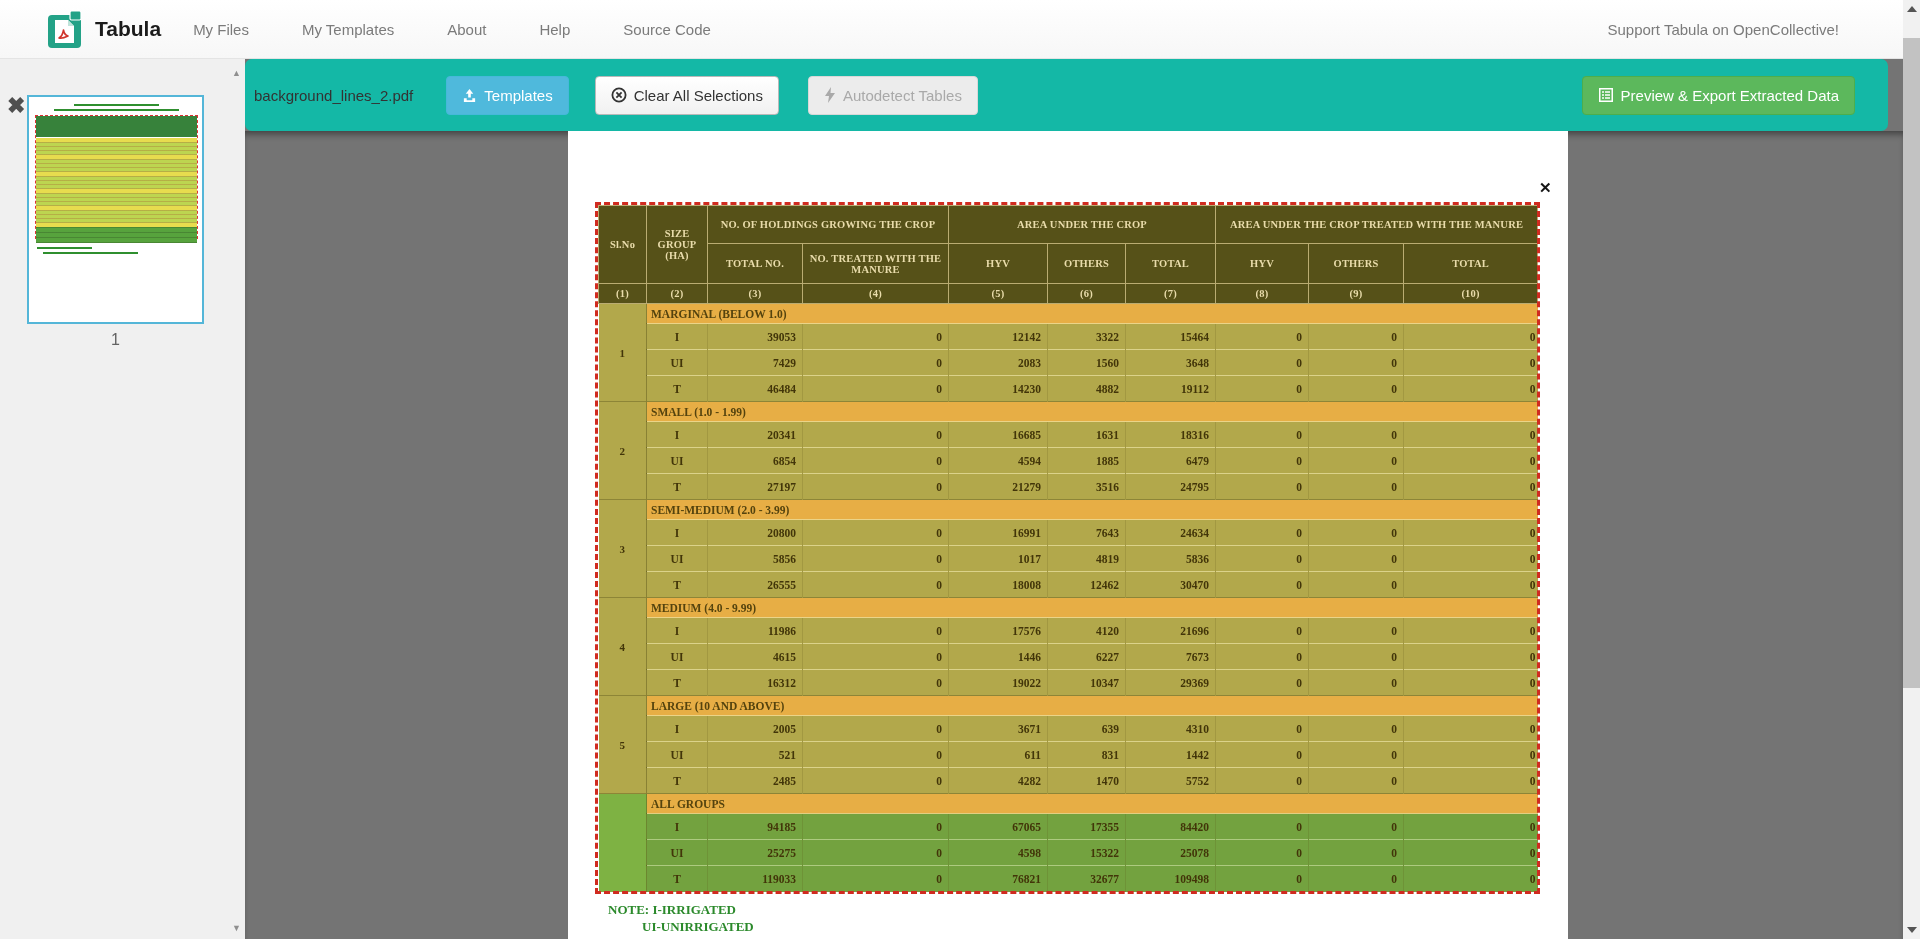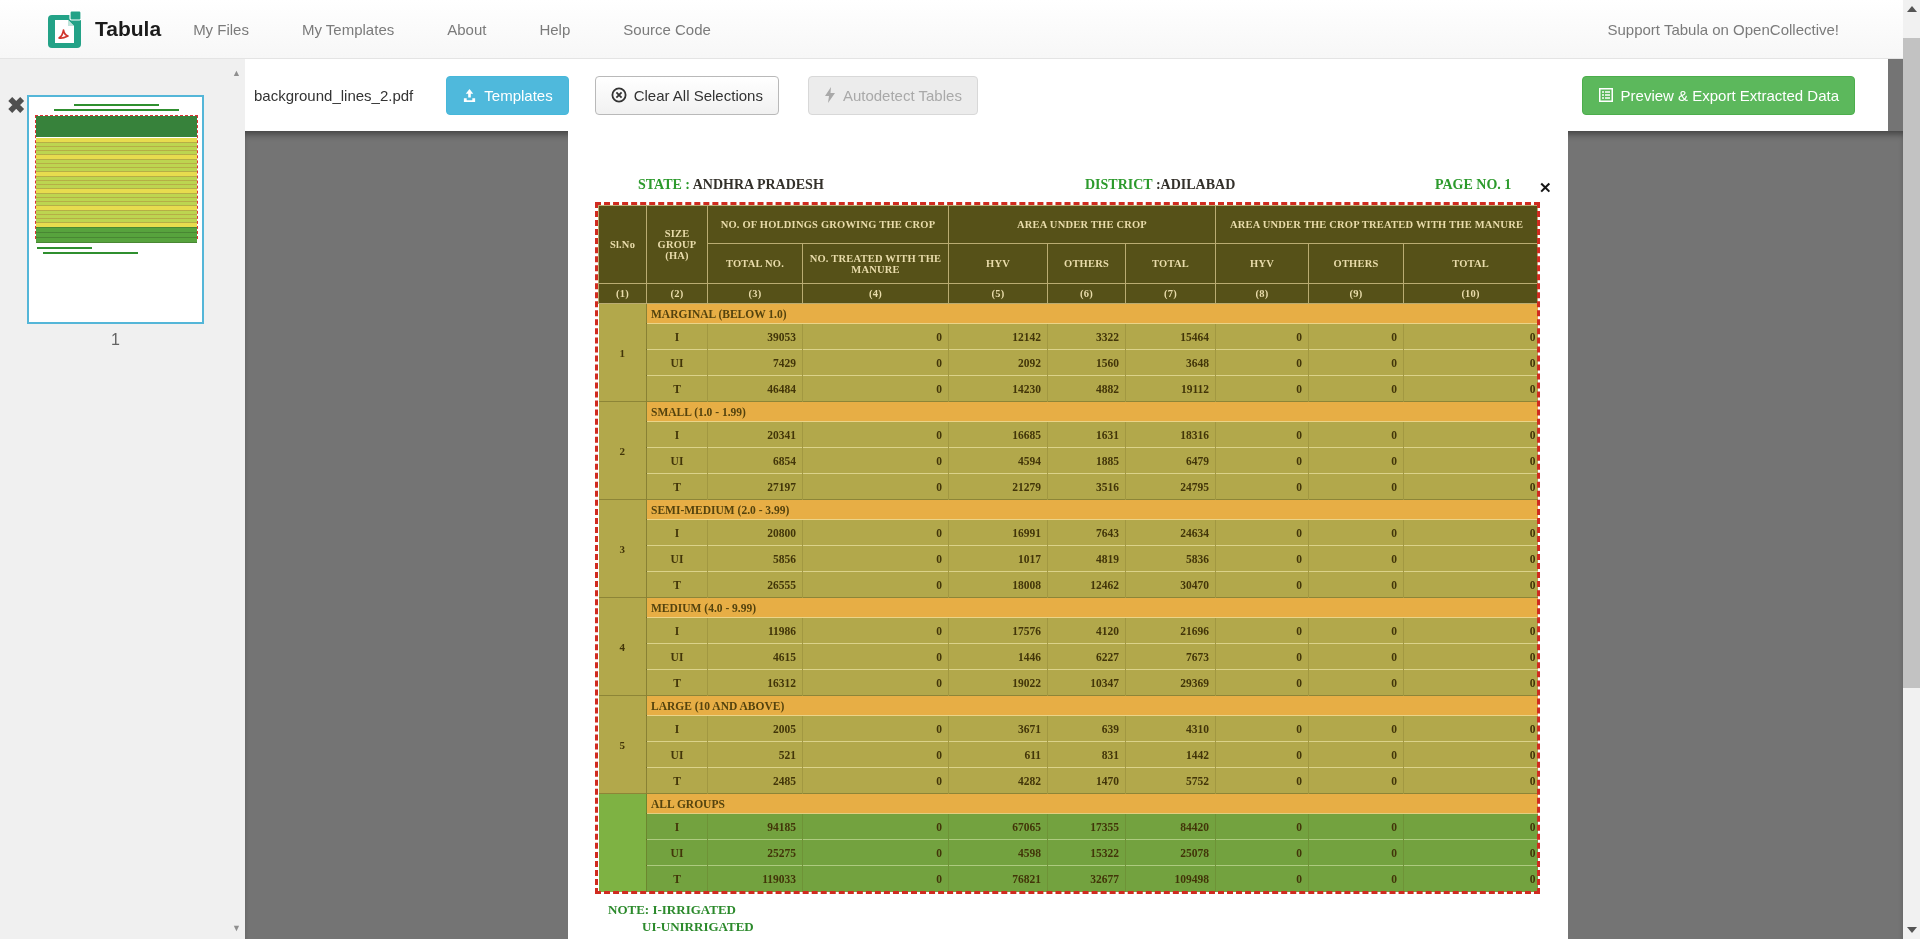--- a/index.html
+++ b/index.html
@@ -27,22 +27,22 @@
   .mini-rows { height:13px; background:#bdd550;
                background-image:repeating-linear-gradient(to bottom, rgba(160,60,40,.25) 0 1px, transparent 1px 4px); }
   .mini-green { height:16px; background:#57a33d;
                background-image:repeating-linear-gradient(to bottom, rgba(40,70,30,.3) 0 1px, transparent 1px 5px); }
   .thumb-label { position:absolute; top:272px; left:27px; width:177px; text-align:center; font-size:16px; color:#636363; }
   .sb-arrow { position:absolute; right:4px; font-size:9px; color:#8f8f8f; }
   .sb-arrow.up { top:9px; } .sb-arrow.down { bottom:6px; }
 
   
   .content { position:absolute; top:59px; left:245px; width:1658px; height:880px; background:#747474; }
-  .toolbar { position:absolute; top:0; left:0; width:1643px; height:72px; background:#ffffff;
-             display:flex; align-items:center; }
+  .toolbar { position:absolute; top:0; left:0; width:1643px; height:72px; background:#14b8a6;
+             display:flex; align-items:center;border-radius:7px; }
   .filename { margin-left:9px; font-size:15px; color:#333; }
   .btn { display:flex; align-items:center; gap:7px; font-size:15px; border-radius:4px;
          padding:10px 15px; cursor:pointer; white-space:nowrap; }
   .btn-templates { margin-left:33px; background:#4fb9dc; border:1px solid #46b8da; color:#fff; }
   .btn-clear { margin-left:26px; background:linear-gradient(#ffffff,#f1f1f1); border:1px solid #b9b9b9; color:#333; }
   .btn-auto { margin-left:29px; background:#ececec; border:1px solid #d8d8d8; color:#a9a9a9; cursor:default; }
   .btn-export { margin-left:auto; margin-right:33px; background:#5cb85c; border:1px solid #4cae4c; color:#fff; }
 
   .viewer { position:absolute; top:72px; left:0; width:1658px; height:808px; background:#747474;
             box-shadow:inset 0 6px 7px -3px rgba(0,0,0,.45); }
@@ -191,31 +191,20 @@
         </svg>
       </span>
       <span>Preview &amp; Export Extracted Data</span>
     </button>
   </div>
 
   <div class="viewer">
     <div class="page">
 
 
-      <div class="doc-meta">
-        <span class="m-state">
-          <span class="green-lab">STATE :</span>
-          <span class="dark-val">ANDHRA PRADESH</span>
-        </span>
-        <span class="m-district">
-          <span class="green-lab">DISTRICT</span>
-          <span class="dark-val">:ADILABAD</span>
-        </span>
-        <span class="m-pageno">PAGE NO. 1</span>
-      </div>
 
       <span class="sel-close">✕</span>
 
       <table class="dtable">
         <colgroup>
             <col style="width: 48px;">
             <col style="width: 61px;">
             <col style="width: 95px;">
             <col style="width: 146px;">
             <col style="width: 99px;">
@@ -269,21 +258,21 @@
               <td class="num">3322</td>
               <td class="num">15464</td>
               <td class="num">0</td>
               <td class="num">0</td>
               <td class="num last">0</td>
             </tr>
             <tr class="drow">
               <td class="rlabel">UI</td>
               <td class="num">7429</td>
               <td class="num">0</td>
-              <td class="num">2092</td>
+              <td class="num">2083</td>
               <td class="num">1560</td>
               <td class="num">3648</td>
               <td class="num">0</td>
               <td class="num">0</td>
               <td class="num last">0</td>
             </tr>
             <tr class="drow">
               <td class="rlabel">T</td>
               <td class="num">46484</td>
               <td class="num">0</td>

